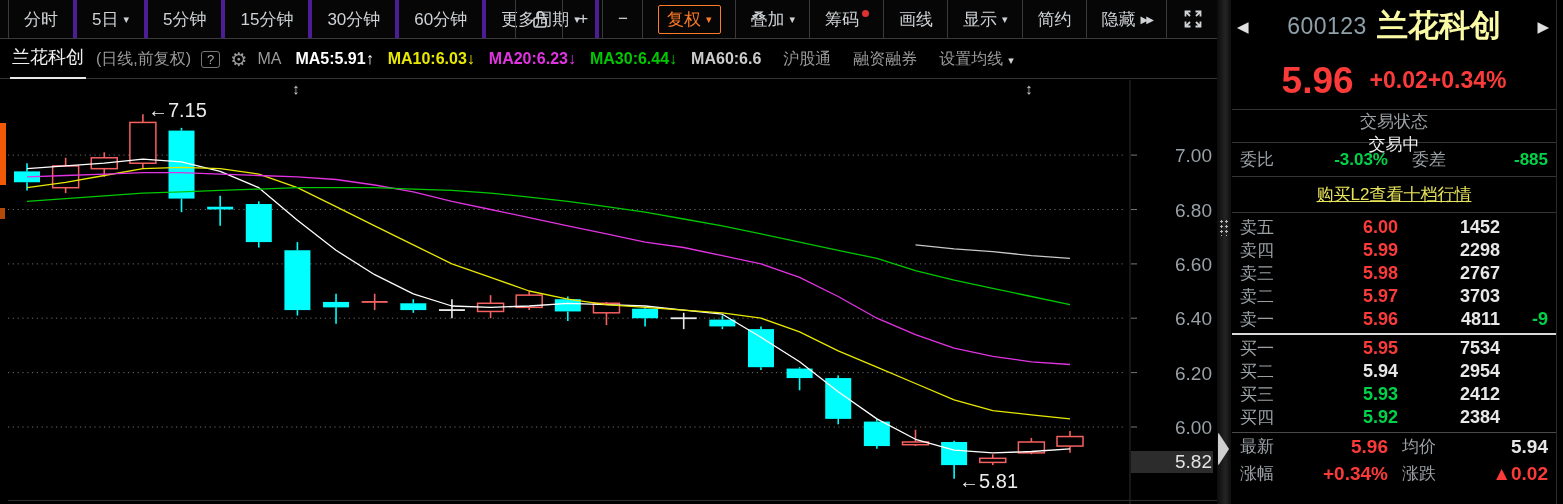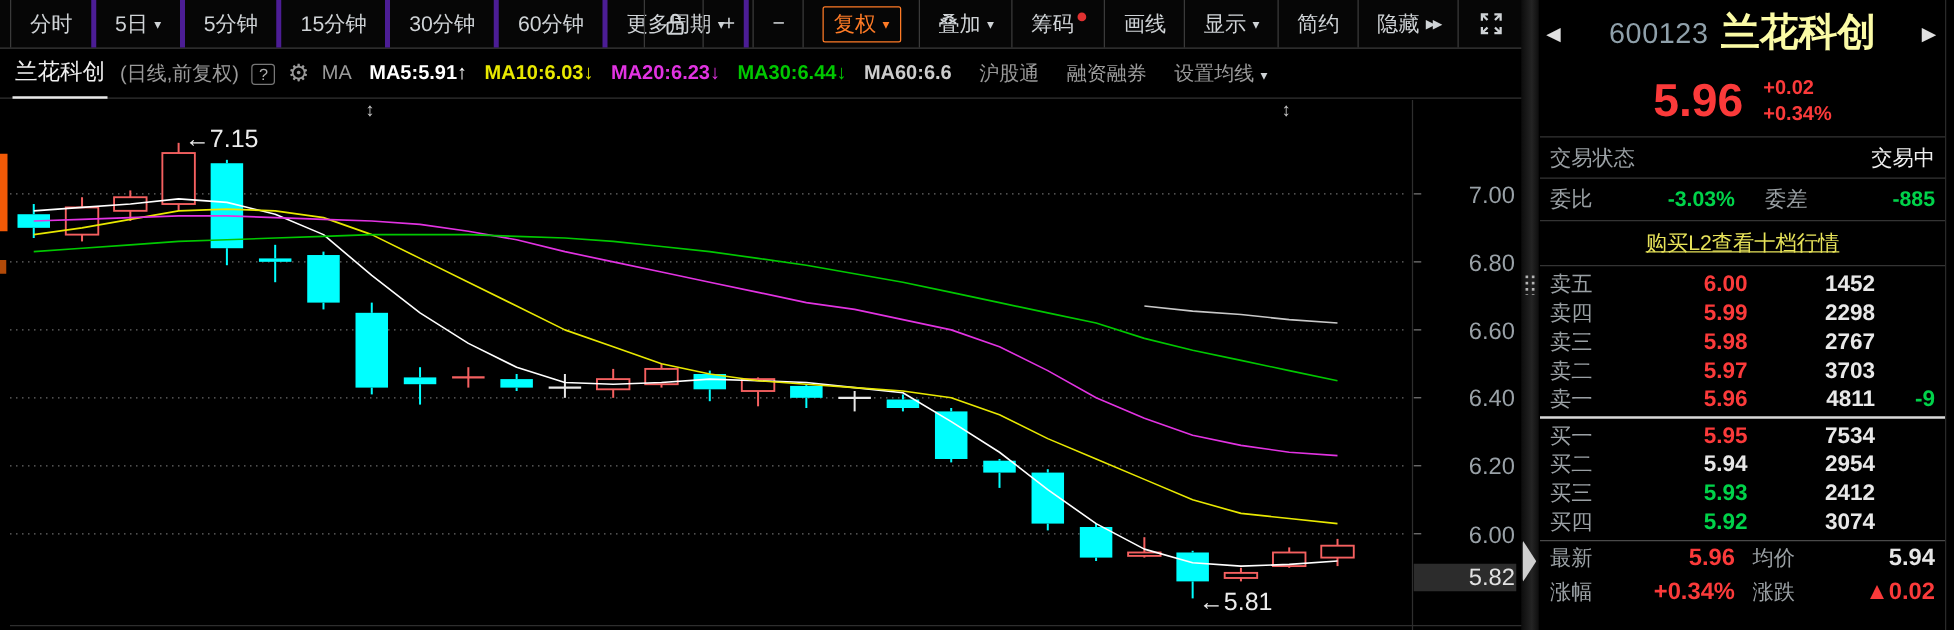--- a/index.html
+++ b/index.html
@@ -52,23 +52,23 @@
   .sep{height:1px;background:#343434;}
   .sep-mid{height:2px;background:#d9d9d9;}
   .sep-dim{height:1px;background:#4a4a4a;}
   #panel-header{position:relative;height:52px;display:flex;align-items:center;justify-content:center;gap:10px;}
   .navarrow{position:absolute;top:18px;font-size:15px;color:#e0e0e0;}
   #prev-arrow{left:5px;} #next-arrow{right:7px;}
   #stock-code{font-size:23px;color:#8fa0aa;letter-spacing:.5px;}
   #stock-name{font-size:31px;font-weight:bold;color:#fbfba6;}
   #price-row{height:57px;display:flex;align-items:center;justify-content:center;gap:16px;}
   #big-price{font-size:37px;font-weight:bold;color:#fb3a3a;}
-  #chg-col{display:flex;flex-direction:column;line-height:21px;font-size:16px;font-weight:bold;color:#fb3a3a;}
+  #chg-col{display:flex;flex-direction:row;line-height:21px;font-size:23px;font-weight:bold;color:#fb3a3a;}
   .prow{display:flex;align-items:center;padding:0 8px;font-size:17px;}
-  #status-row{height:32px;justify-content:space-between;}
+  #status-row{height:32px;justify-content:space-between;flex-direction:column;}
   .glabel{color:#9aa0a4;}
   .wval{color:#f0f0f0;}
   #weibi-row{height:33px;}
   #weibi-row .v1{width:96px;text-align:right;font-weight:bold;}
   #weibi-row .l2{margin-left:24px;}
   #weibi-row .v2{flex:1;text-align:right;font-weight:bold;}
   #l2-row{height:35px;display:flex;align-items:center;justify-content:center;}
   #l2-link{color:#e7e35a;font-size:17px;text-decoration:underline;}
   .book-row{display:grid;grid-template-columns:58px 100px 102px 1fr;align-items:center;
             height:23px;padding:0 8px;font-size:18px;}
@@ -450,21 +450,21 @@
           </div>
           <div class="book-row">
             <span class="lbl">买三</span>
             <span class="prc c-green">5.93</span>
             <span class="vol">2412</span>
             <span class="dlt "></span>
           </div>
           <div class="book-row">
             <span class="lbl">买四</span>
             <span class="prc c-green">5.92</span>
-            <span class="vol">3074</span>
+            <span class="vol">2384</span>
             <span class="dlt "></span>
           </div>
         </div>
       <div class="sep-dim"></div>
       <div class="sum-row">
         <span class="glabel" style="width:52px">最新</span>
         <span class="v1 c-red">5.96</span>
         <span class="l2x">均价</span>
         <span class="v2 c-white">5.94</span>
       </div>

